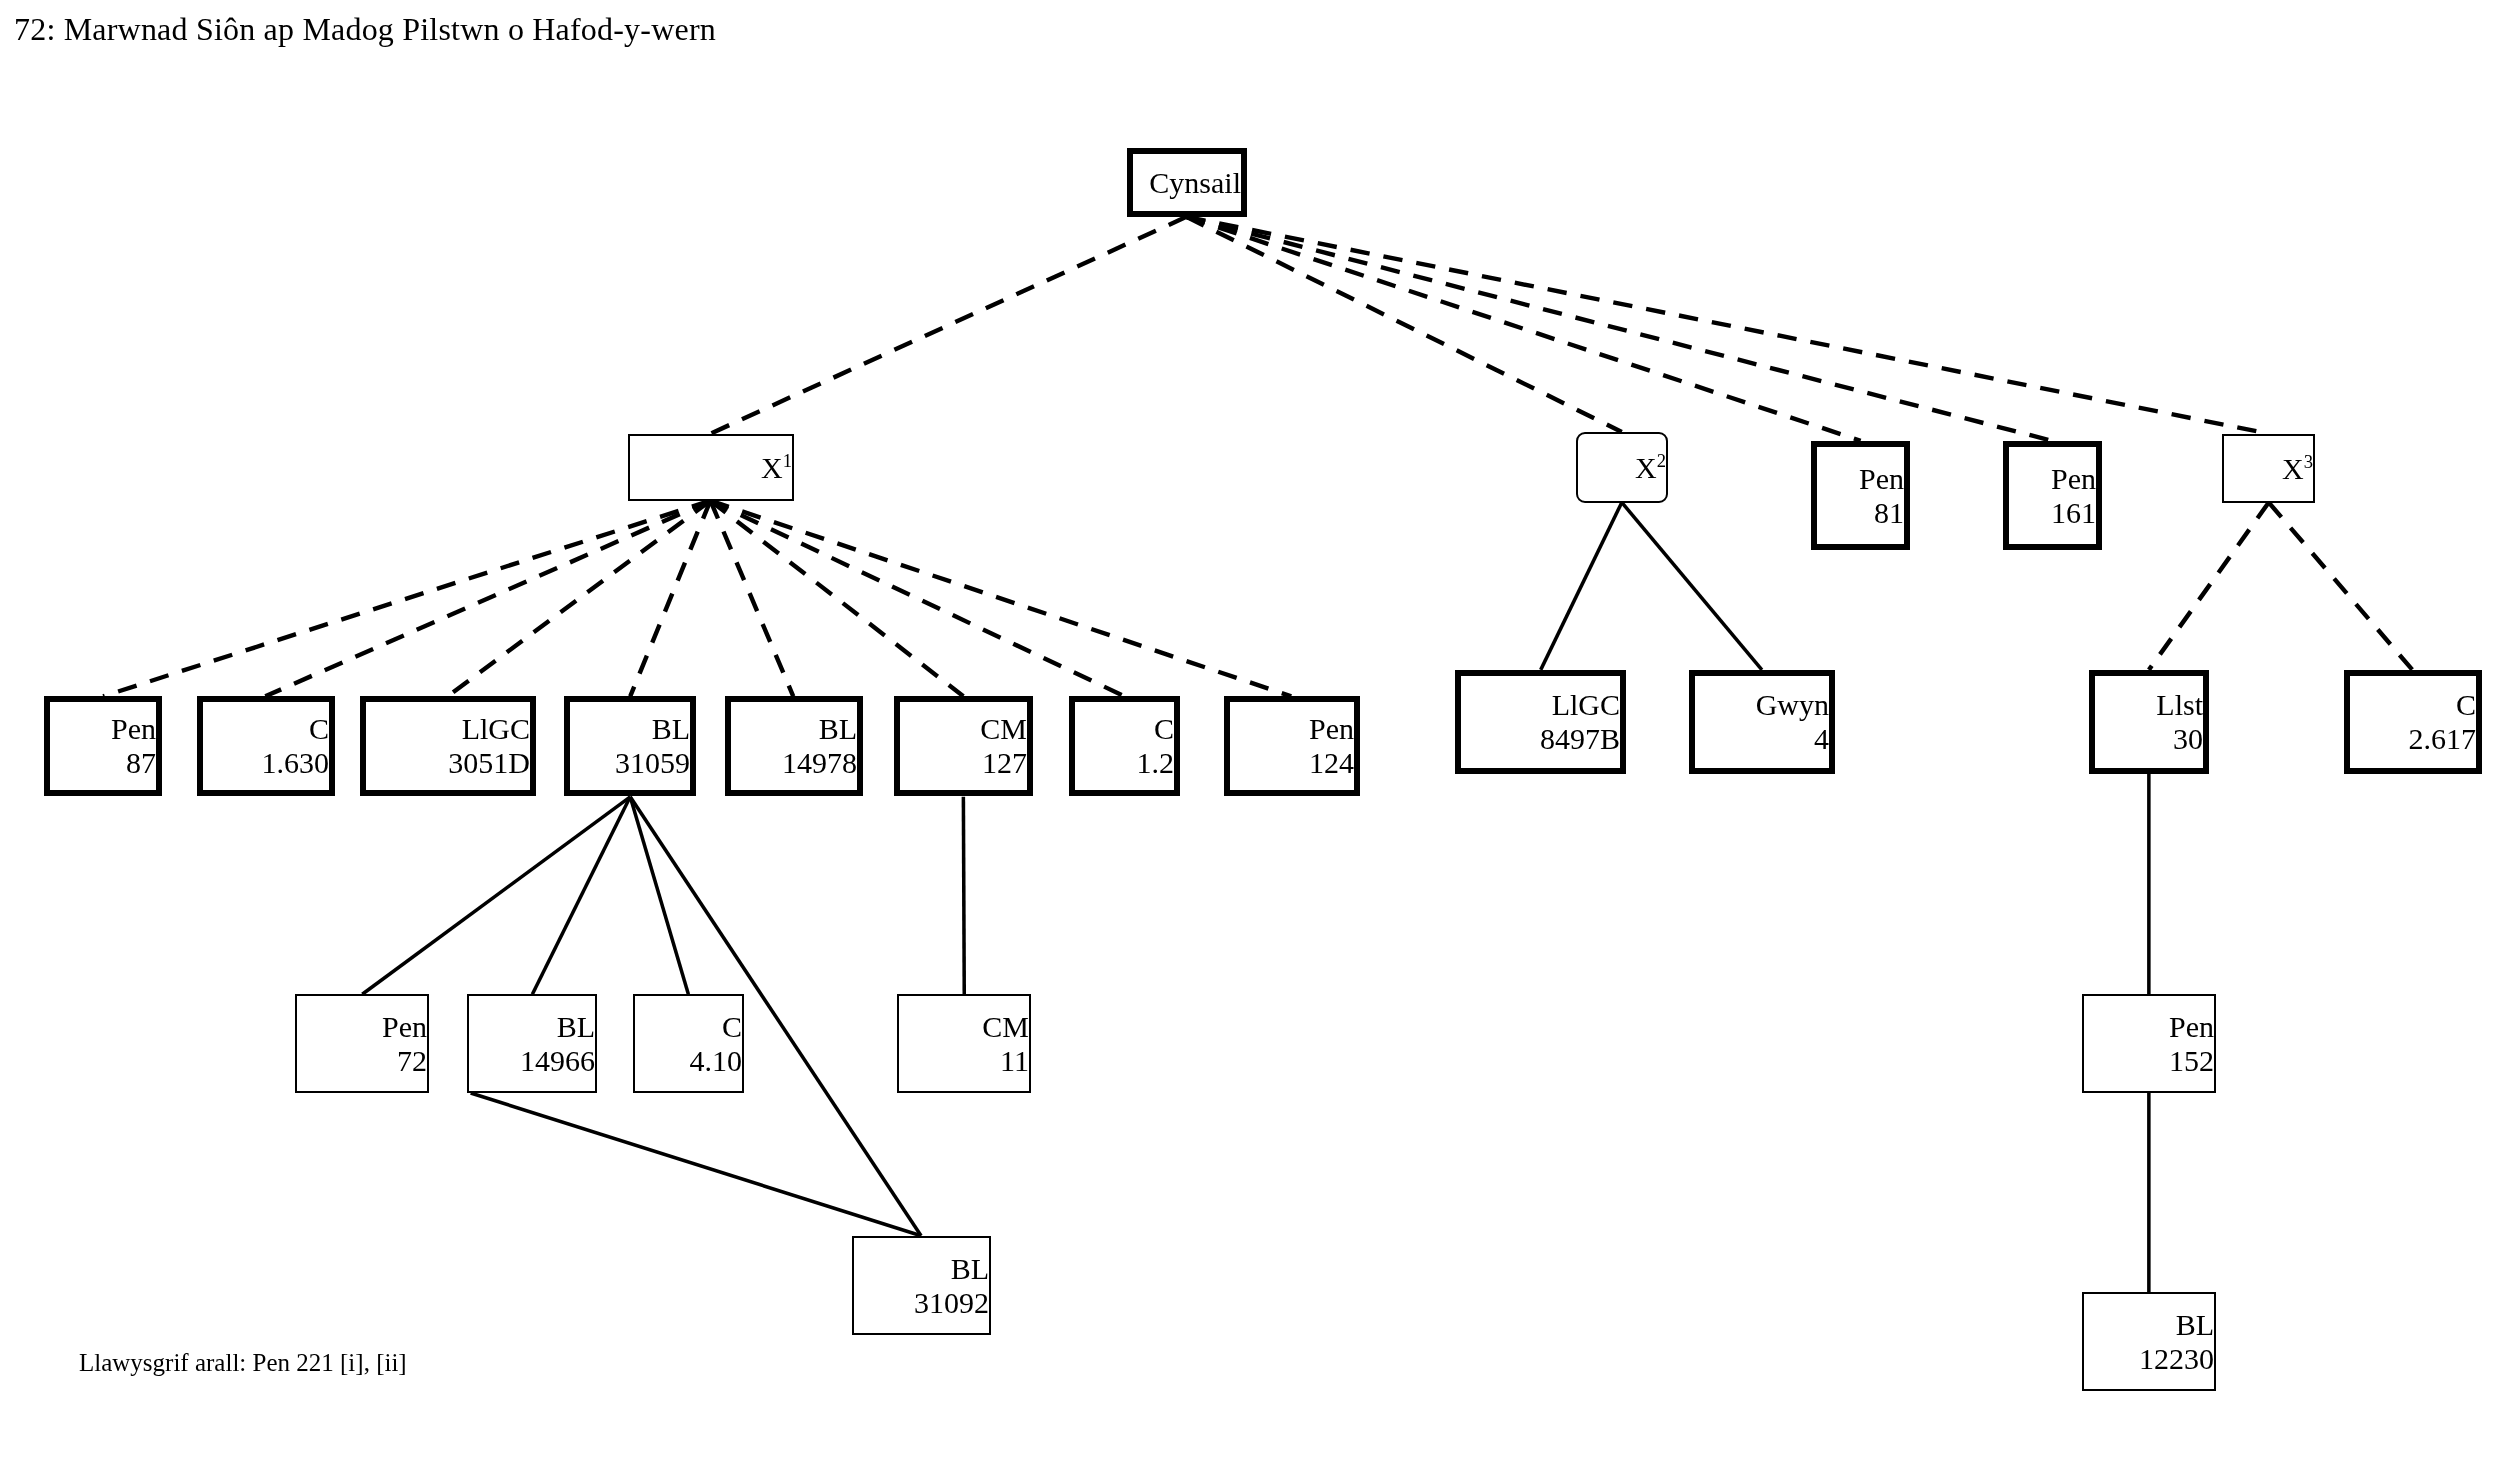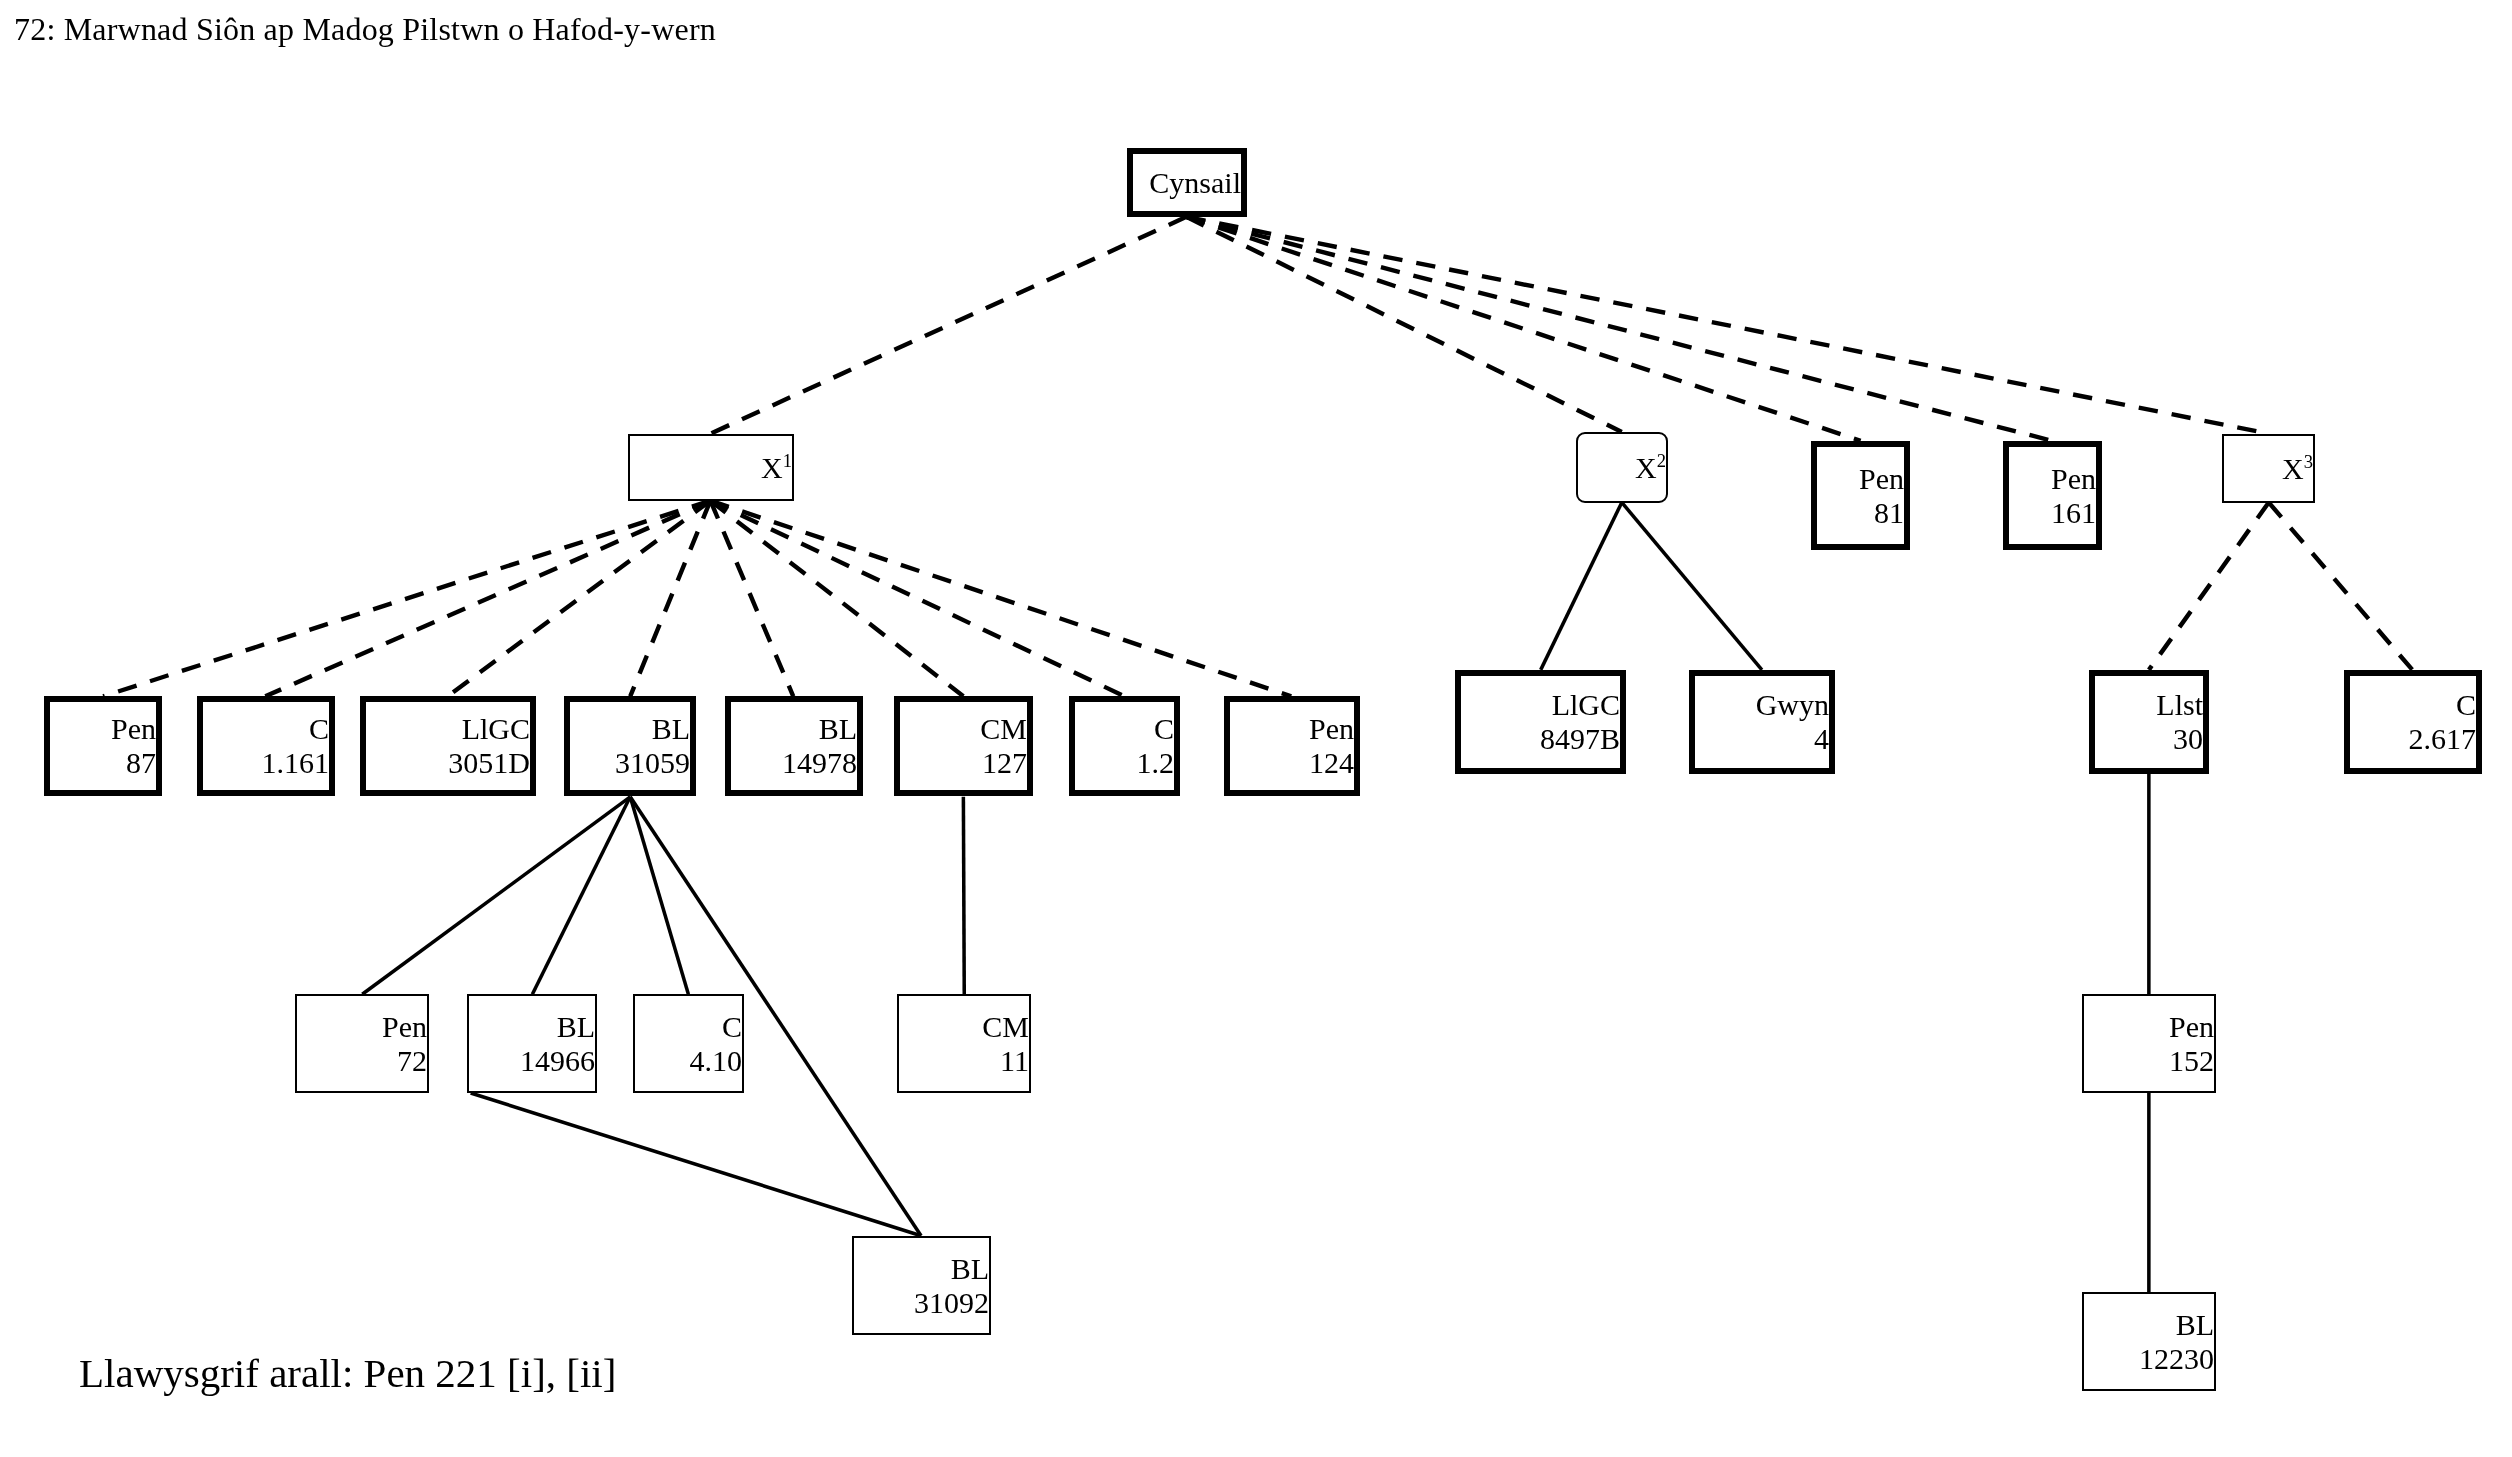--- a/index.html
+++ b/index.html
@@ -29,21 +29,21 @@
     top: 10.6px;
     font-size: 32px;
     color: #000;
     white-space: nowrap;
     letter-spacing: 0.2px;
   }
   .footer {
     position: absolute;
     left: 79px;
     top: 1349px;
-    font-size: 41px;
+    font-size: 25px;
     color: #000;
     white-space: nowrap;
   }
   .node {
     position: absolute;
     box-sizing: border-box;
     background: #ffffff;
     border: 2.6px solid #000000;
     display: flex;
     flex-direction: column;
@@ -122,21 +122,21 @@
       </div>
       <div class="node" style="left: 2222px; top: 434px; width: 93px; height: 69px;">
         <span class="l1">X<sup>3</sup></span>
       </div>
       <div class="node thick" style="left: 44px; top: 696px; width: 118px; height: 100px;">
         <span class="l1">Pen</span>
         <span class="l2">87</span>
       </div>
       <div class="node thick" style="left: 197px; top: 696px; width: 138px; height: 100px;">
         <span class="l1">C</span>
-        <span class="l2">1.161</span>
+        <span class="l2">1.630</span>
       </div>
       <div class="node thick" style="left: 360px; top: 696px; width: 176px; height: 100px;">
         <span class="l1">LlGC</span>
         <span class="l2">3051D</span>
       </div>
       <div class="node thick" style="left: 564px; top: 696px; width: 132px; height: 100px;">
         <span class="l1">BL</span>
         <span class="l2">31059</span>
       </div>
       <div class="node thick" style="left: 725px; top: 696px; width: 138px; height: 100px;">

